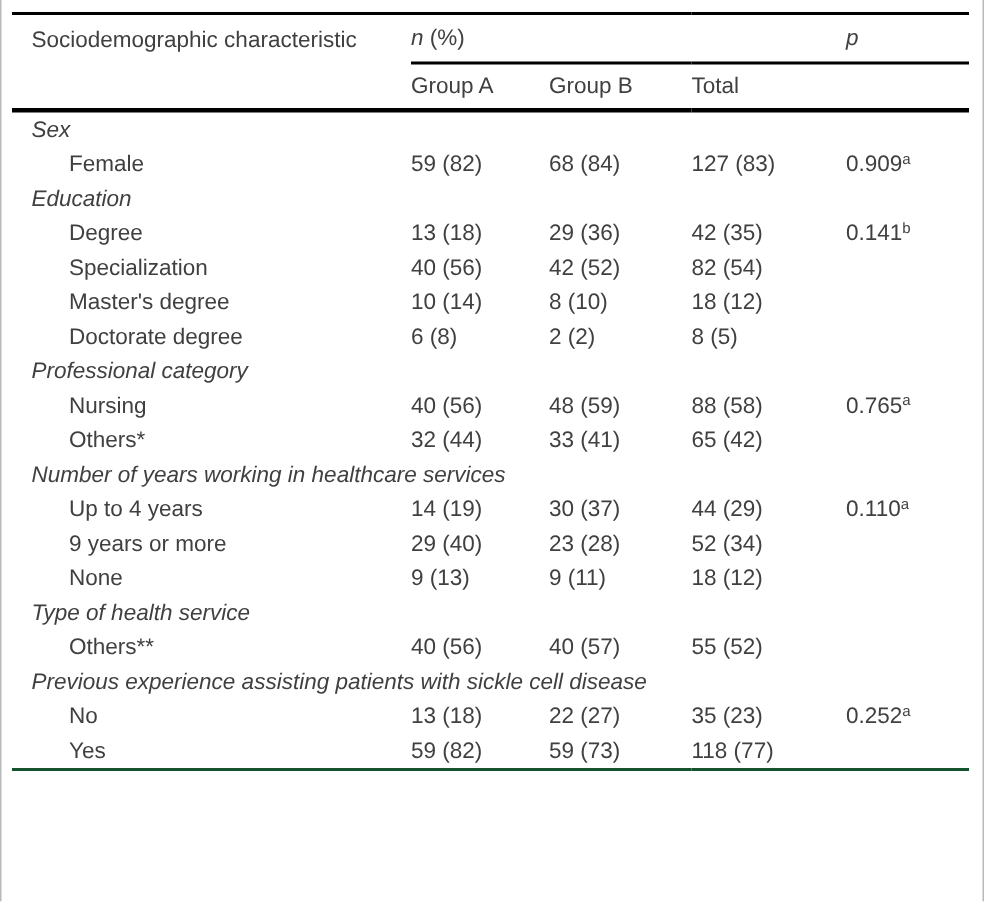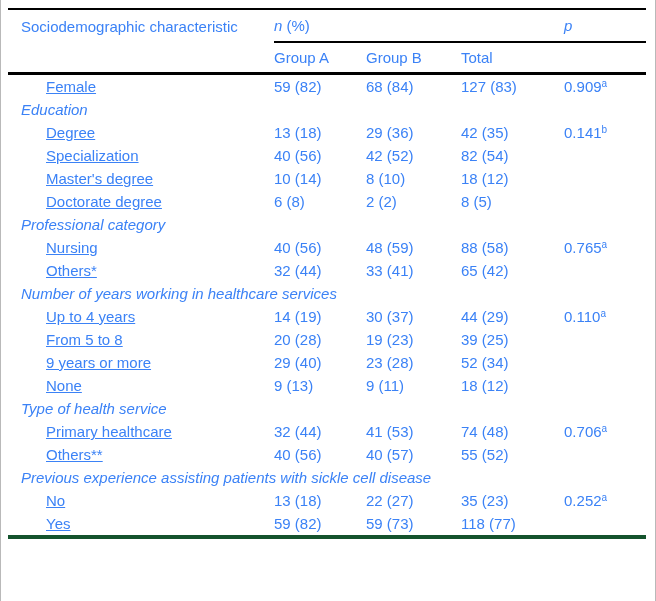--- a/index.html
+++ b/index.html
@@ -14,37 +14,37 @@
     font-family: "Liberation Sans", sans-serif;
     color: #000000;
     overflow: hidden;
   }
   table.soc-table {
     border-collapse: collapse;
     table-layout: fixed;
     width: 638px;
     margin: 8px 0 0 7px;
     border-top: 2px solid #000000;
-    border-bottom: 4px solid #14532d;
+    border-bottom: 2px solid #14532d;
     font-size: 15px;
-    color: #3b82f6;
+    color: #404040;
   }
   col.c1 { width: 266px; }
   col.c2 { width: 92px; }
   col.c3 { width: 95px; }
   col.c4 { width: 103px; }
   col.c5 { width: 82px; }
   th { font-weight: normal; text-align: left; padding: 0; }
   tr.h1 th { height: 31px; vertical-align: middle; }
   th.nspan, th.pcol { border-bottom: 2px solid #000000; }
   tr.h2 th { height: 29px; vertical-align: middle; border-bottom: 3px solid #000000; }
   .lead-pad { padding-left: 13px; }
   td { padding: 0; height: 23px; vertical-align: middle; line-height: 23px; }
   td.section-title { font-style: italic; padding-left: 13px; }
-  td.row-label { padding-left: 38px; text-decoration: underline; }
+  td.row-label { padding-left: 38px; }
   td.num { padding-left: 0; }
   i { font-style: italic; }
   sup {
     font-size: 10px;
     line-height: 0;
     vertical-align: baseline;
     position: relative;
     top: -5px;
   }
 </style>
@@ -68,20 +68,23 @@
       </tr>
       <tr class="h2">
         <th></th>
         <th>Group A</th>
         <th>Group B</th>
         <th>Total</th>
         <th></th>
       </tr>
     </thead>
     <tbody>
+        <tr>
+          <td colspan="5" class="section-title">Sex</td>
+        </tr>
         <tr>
           <td class="row-label">Female</td>
           <td class="num">59 (82)</td>
           <td class="num">68 (84)</td>
           <td class="num">127 (83)</td>
           <td class="num p-value">0.909<sup>a</sup></td>
         </tr>
         <tr>
           <td colspan="5" class="section-title">Education</td>
         </tr>
@@ -134,49 +137,35 @@
           <td colspan="5" class="section-title">Number of years working in healthcare services</td>
         </tr>
         <tr>
           <td class="row-label">Up to 4 years</td>
           <td class="num">14 (19)</td>
           <td class="num">30 (37)</td>
           <td class="num">44 (29)</td>
           <td class="num p-value">0.110<sup>a</sup></td>
         </tr>
         <tr>
-          <td class="row-label">From 5 to 8</td>
-          <td class="num">20 (28)</td>
-          <td class="num">19 (23)</td>
-          <td class="num">39 (25)</td>
-          <td class="num p-value"></td>
-        </tr>
-        <tr>
           <td class="row-label">9 years or more</td>
           <td class="num">29 (40)</td>
           <td class="num">23 (28)</td>
           <td class="num">52 (34)</td>
           <td class="num p-value"></td>
         </tr>
         <tr>
           <td class="row-label">None</td>
           <td class="num">9 (13)</td>
           <td class="num">9 (11)</td>
           <td class="num">18 (12)</td>
           <td class="num p-value"></td>
         </tr>
         <tr>
           <td colspan="5" class="section-title">Type of health service</td>
-        </tr>
-        <tr>
-          <td class="row-label">Primary healthcare</td>
-          <td class="num">32 (44)</td>
-          <td class="num">41 (53)</td>
-          <td class="num">74 (48)</td>
-          <td class="num p-value">0.706<sup>a</sup></td>
         </tr>
         <tr>
           <td class="row-label">Others**</td>
           <td class="num">40 (56)</td>
           <td class="num">40 (57)</td>
           <td class="num">55 (52)</td>
           <td class="num p-value"></td>
         </tr>
         <tr>
           <td colspan="5" class="section-title">Previous experience assisting patients with sickle cell disease</td>

